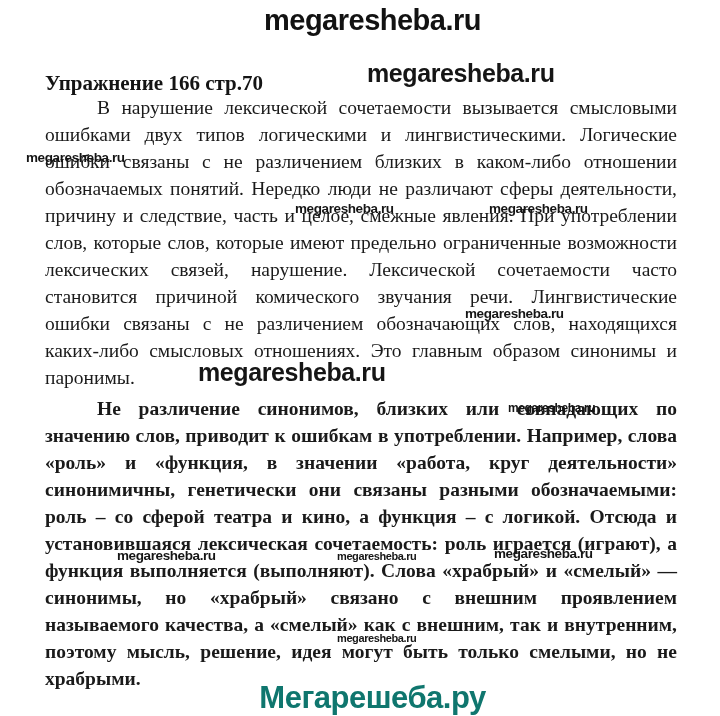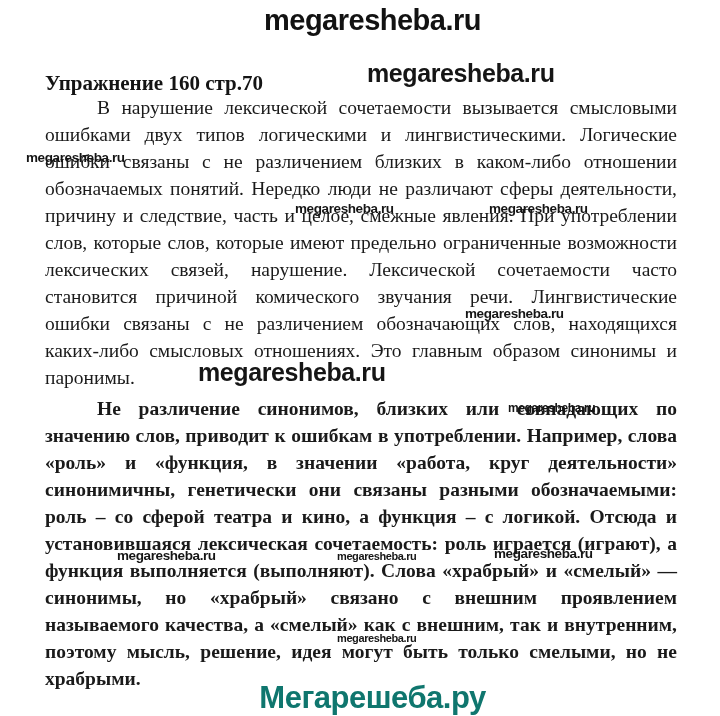--- a/index.html
+++ b/index.html
@@ -67,21 +67,21 @@
     color: #0f766e;
   }
 </style>
 </head>
 <body>
 
 <div class="page">
 
   <div class="site-header">megaresheba.ru</div>
 
-  <h2 class="doc-heading">Упражнение 160 стр.70</h2>
+  <h2 class="doc-heading">Упражнение 166 стр.70</h2>
 
   <div class="body-text">
     <p>В нарушение лексической сочетаемости вызывается смысловыми ошибками двух типов логическими и лингвистическими. Логические ошибки связаны с не различением близких в каком-либо отношении обозначаемых понятий. Нередко люди не различают сферы деятельности, причину и следствие, часть и целое, смежные явления. При употреблении слов, которые слов, которые имеют предельно ограниченные возможности лексических связей, нарушение. Лексической сочетаемости часто становится причиной комического звучания речи. Лингвистические ошибки связаны с не различением обозначающих слов, находящихся каких-либо смысловых отношениях. Это главным образом синонимы и паронимы.</p>
     <p>Не различение синонимов, близких или совпадающих по значению слов, приводит к ошибкам в употреблении. Например, слова «роль» и «функция, в значении «работа, круг деятельности» синонимичны, генетически они связаны разными обозначаемыми: роль – со сферой театра и кино, а функция – с логикой. Отсюда и установившаяся лексическая сочетаемость: роль играется (играют), а функция выполняется (выполняют). Слова «храбрый» и «смелый» — синонимы, но «храбрый» связано с внешним проявлением называемого качества, а «смелый» как с внешним, так и внутренним, поэтому мысль, решение, идея могут быть только смелыми, но не храбрыми.</p>
   </div>
 
   <span class="wm wm-lg wm1">megaresheba.ru</span>
   <span class="wm wm-md wm2">megaresheba.ru</span>
   <span class="wm wm-md wm3">megaresheba.ru</span>
   <span class="wm wm-md wm4">megaresheba.ru</span>

